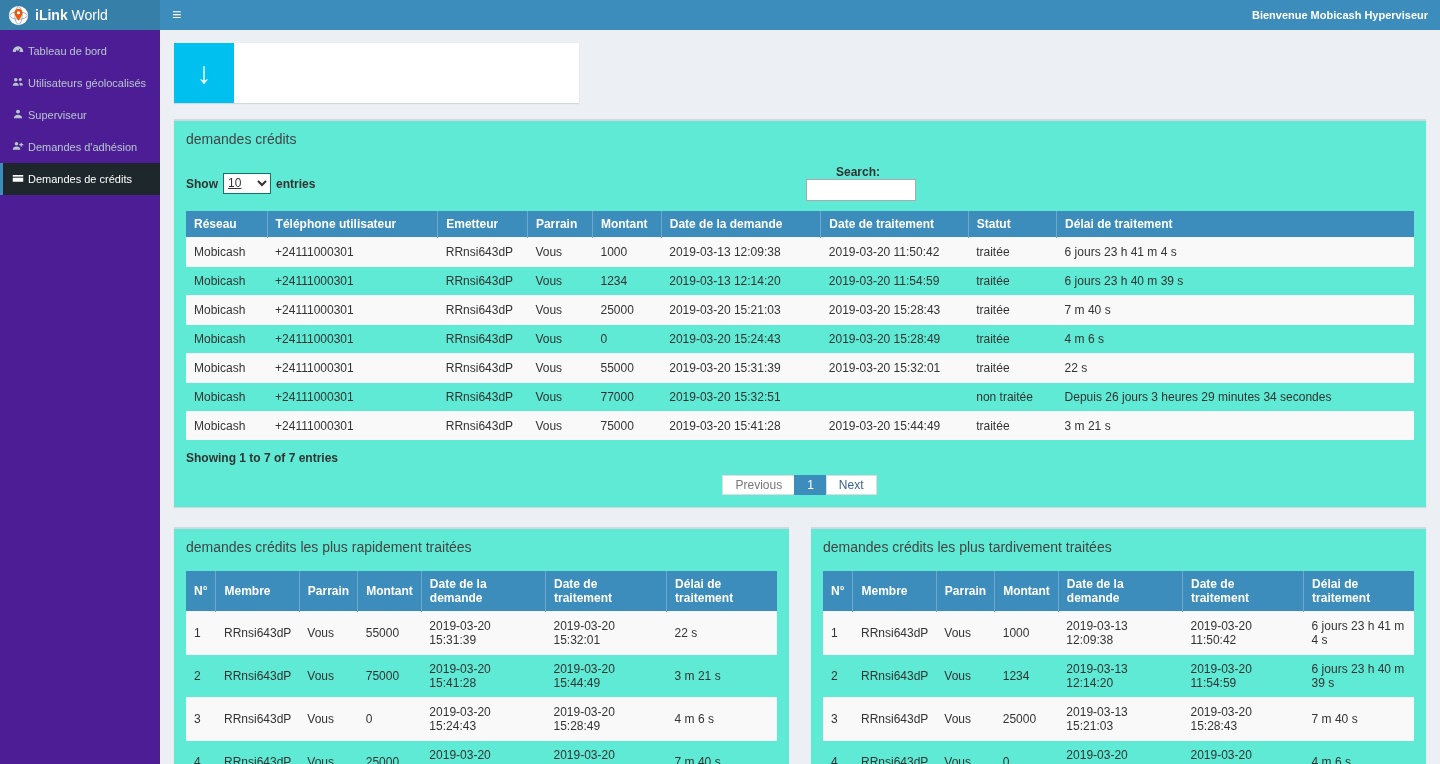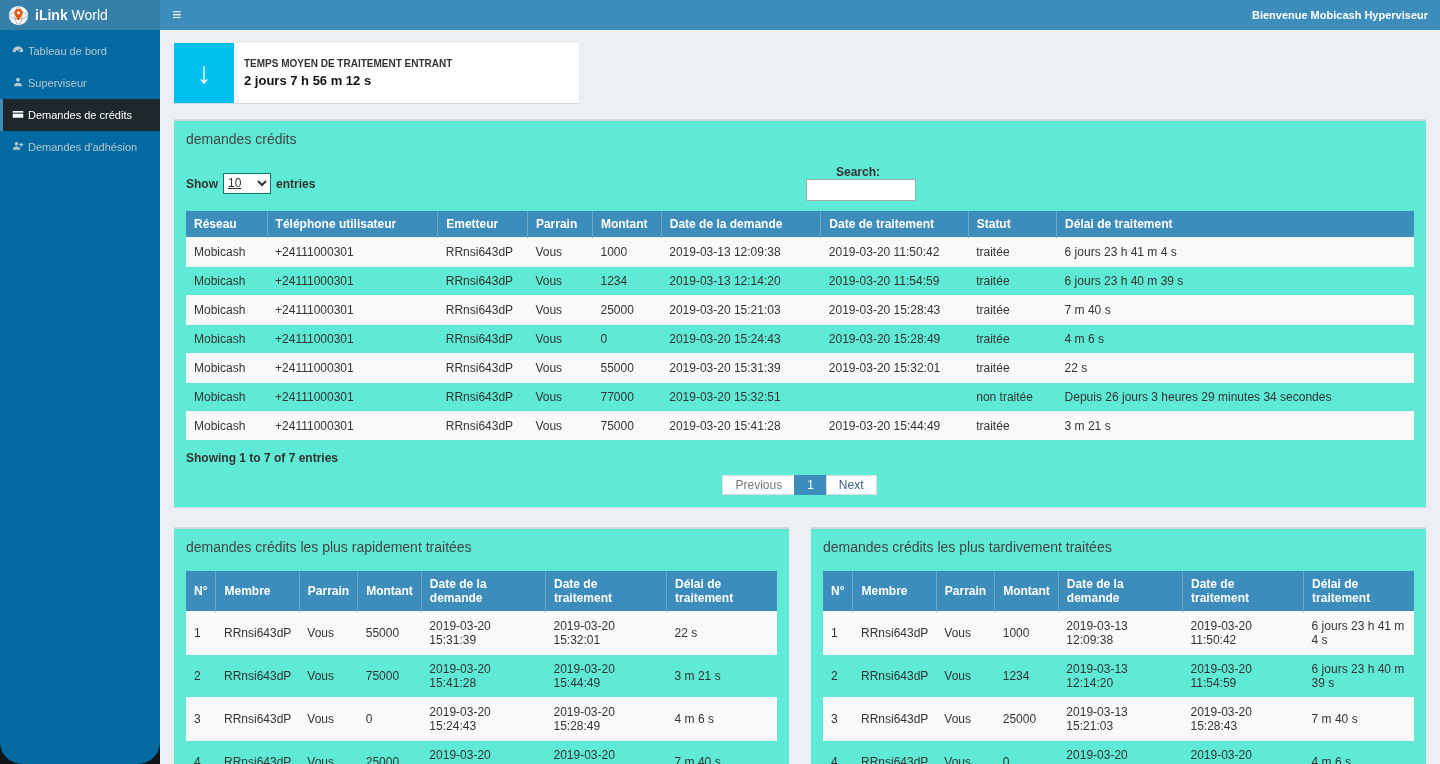--- a/index.html
+++ b/index.html
@@ -6,21 +6,21 @@
   html,body { width:1440px; height:764px; }
   body {
     font-family:"Liberation Sans", sans-serif;
     background:#10151a;
     overflow:hidden;
     color:#333;
   }
   .app { display:flex; width:1440px; height:764px; }
 
   
-  .sidebar { flex:0 0 160px; width:160px; background:#0369a1; height:100%;border-radius:22px; }
+  .sidebar { flex:0 0 160px; width:160px; background:#4c1d95; height:100%; }
   .logo {
     height:30px; background:#367fa9; display:flex; align-items:center;
     gap:6px; padding:0 8px; color:#fff; cursor:pointer;
   }
   .logo-icon { display:flex; align-items:center; }
   .logo-text { font-size:14px; font-weight:300; white-space:nowrap; }
   .logo-text b { font-weight:700; }
   .nav { padding-top:5px; }
   .nav-item {
     display:flex; align-items:center; gap:4px;
@@ -137,58 +137,63 @@
     </div>
     <nav class="nav">
       <div class="nav-item">
         <span><svg viewBox="0 0 16 16">
               <path d="M8 3a7 7 0 0 0-7 7.5h4a3 3 0 0 1 1.4-2.6L8 9.5l2-3.2 1 1-1.6 2.6A3 3 0 0 1 11 10.5h4A7 7 0 0 0 8 3z"></path>
             </svg></span>
         <span>Tableau de bord</span>
       </div>
       <div class="nav-item">
         <span><svg viewBox="0 0 16 16">
+              <circle cx="5" cy="5" r="2.3"></circle>
+              <path d="M1 13c0-2.4 1.8-4 4-4s4 1.6 4 4z"></path>
+              <circle cx="11" cy="4.6" r="2"></circle>
+              <path d="M9.9 9.3c.4-.2.7-.3 1.1-.3 2 0 3.5 1.5 3.5 3.6h-4z"></path>
+            </svg></span>
+        <span>Utilisateurs géolocalisés</span>
+      </div>
+      <div class="nav-item">
+        <span><svg viewBox="0 0 16 16">
               <circle cx="8" cy="4.8" r="2.6"></circle>
               <path d="M2.5 13.5c0-2.8 2.4-4.6 5.5-4.6s5.5 1.8 5.5 4.6z"></path>
             </svg></span>
         <span>Superviseur</span>
-      </div>
-      <div class="nav-item active">
-        <span><svg viewBox="0 0 16 16">
-              <path d="M1 4h14v2.2H1z"></path>
-              <path d="M1 7.6h14V13H1z"></path>
-            </svg></span>
-        <span>Demandes de crédits</span>
       </div>
       <div class="nav-item">
         <span><svg viewBox="0 0 16 16">
               <circle cx="6" cy="5" r="2.4"></circle>
               <path d="M1 13c0-2.5 2.2-4.2 5-4.2s5 1.7 5 4.2z"></path>
               <path d="M11.5 3.5h1.6v1.9H15V7h-1.9v1.9h-1.6V7h-1.9V5.4h1.9z"></path>
             </svg></span>
         <span>Demandes d'adhésion</span>
       </div>
+      <div class="nav-item active">
+        <span><svg viewBox="0 0 16 16">
+              <path d="M1 4h14v2.2H1z"></path>
+              <path d="M1 7.6h14V13H1z"></path>
+            </svg></span>
+        <span>Demandes de crédits</span>
+      </div>
     </nav>
   </aside>
 
   <div class="main">
 
     <header class="topbar">
       <span class="hamburger">≡</span>
       <span class="welcome">Bienvenue Mobicash Hyperviseur</span>
     </header>
 
     <div class="content">
 
       <div class="info-box">
         <span class="info-box-icon">↓</span>
-        <div class="info-box-content">
-          <span class="info-box-label">TEMPS MOYEN DE TRAITEMENT ENTRANT</span>
-          <span class="info-box-value">2 jours 7 h 56 m 12 s</span>
-        </div>
       </div>
 
       <section class="panel">
         <div class="panel-header">demandes crédits</div>
         <div class="panel-body">
           <div class="controls">
             <div class="length">
               <span>Show</span><select><option>10</option></select><span>entries</span>
             </div>
             <div class="search">

